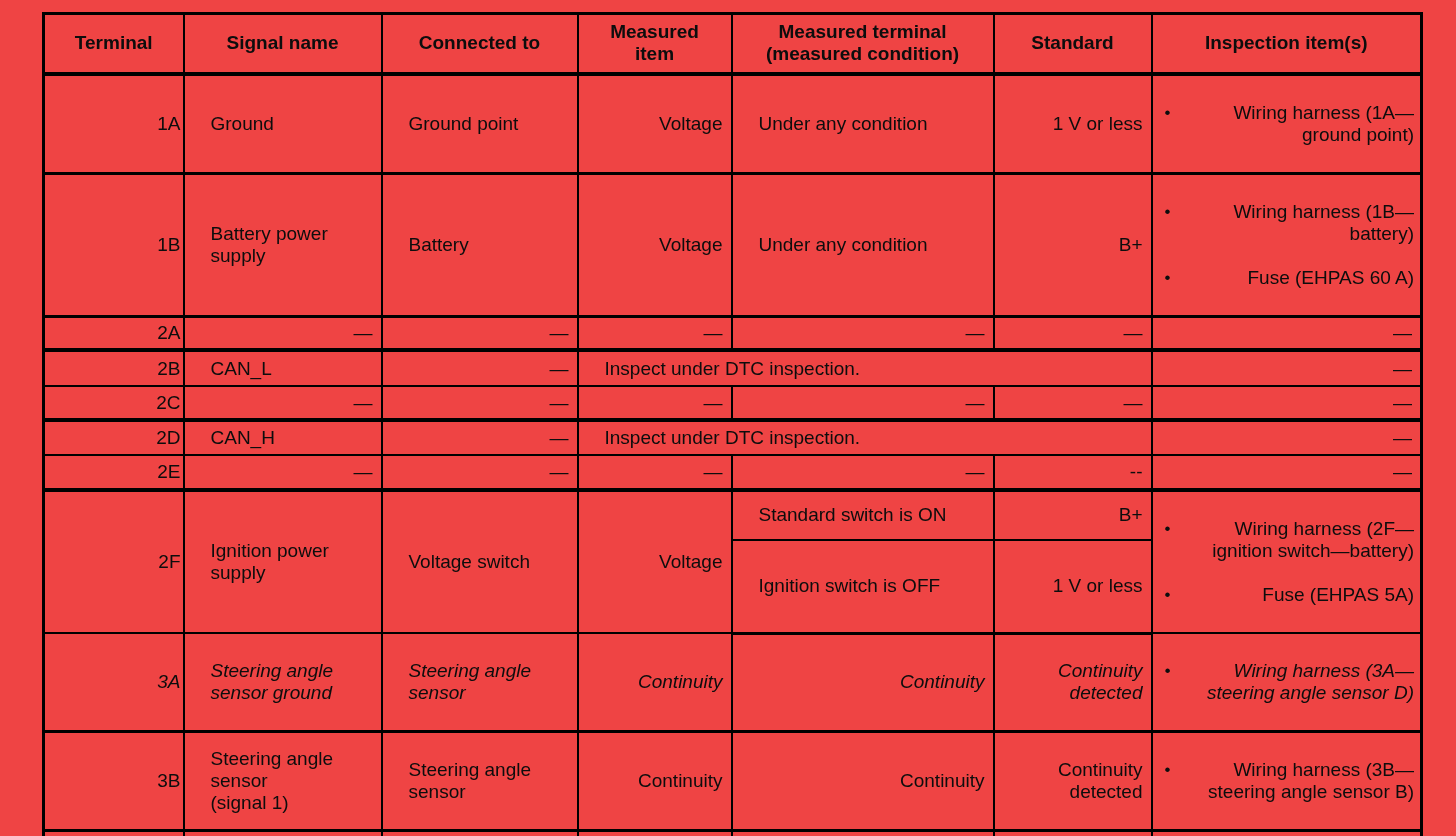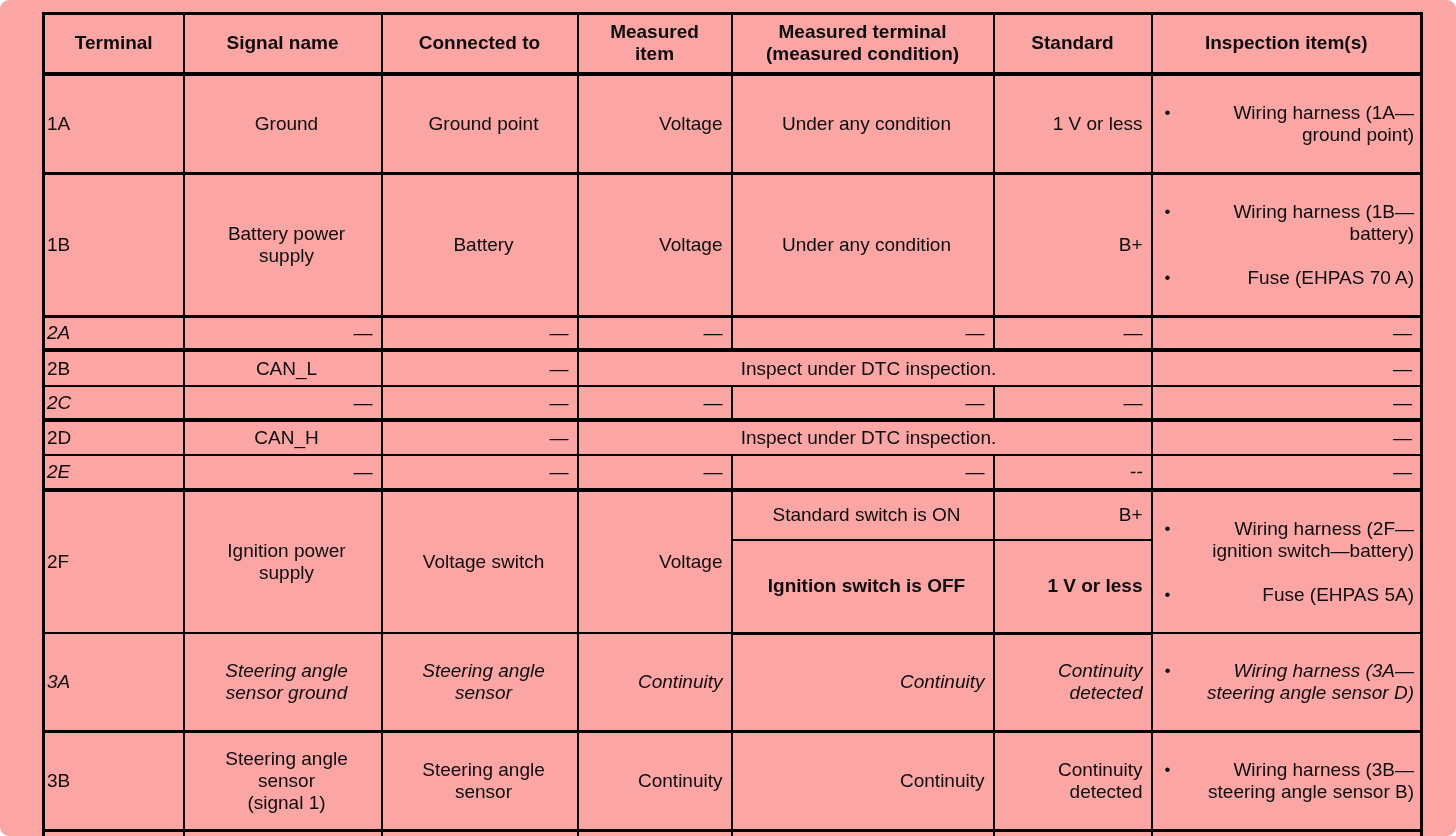--- a/index.html
+++ b/index.html
@@ -2,51 +2,51 @@
 <html><head>
 <meta charset="utf-8">
 <style>
   html,body{margin:0;padding:0;}
   body{
     width:1456px;height:836px;background:#ffffff;position:relative;overflow:hidden;
     font-family:"Liberation Sans","DejaVu Sans",sans-serif;
     color:#0d0d0d;
     -webkit-font-smoothing:antialiased;
   }
-  .page{position:absolute;inset:0;background:#fca5a5;border-radius:9px;}
+  .page{position:absolute;inset:0;background:#ef4444;}
   table.tbl{
     position:absolute;left:42px;top:12px;width:1378px;
     border-collapse:collapse;table-layout:fixed;
     font-size:19px;line-height:22px;
   }
   .tbl th,.tbl td{
     border:2px solid #000;
     vertical-align:middle;
     padding:3px 8px;
     white-space:pre-line;
     overflow:hidden;
   }
   .tbl{border:3px solid #000;}
   .tbl thead th{
     font-weight:bold;text-align:center;border-bottom-width:4px;padding:2px 4px;
   }
   td.c{text-align:right;}
-  td.l{text-align:center;padding-left:16px;}
-  td.term{text-align:left;padding:2px 2px;}
+  td.l{text-align:left;padding-left:26px;}
+  td.term{text-align:right;padding:2px 2px;}
   tr.hh{height:60px;}
   tr.h64{height:64px;}
   tr.h86{height:86px;}
   tr.h34{height:34px;}
   tr.h36{height:36px;}
   tr.h35{height:35px;margin-top:45px;}
   tr.h40{height:40px;}
-  tr.h75{height:75px;font-weight:bold;}
+  tr.h75{height:75px;}
   tr.h87{height:87px;font-style:italic;}
   tr.h90{height:90px;}
-  tr.sep4 td{border-bottom-width:4px;font-style:italic;}
+  tr.sep4 td{border-bottom-width:4px;}
   tr.sep3 td{border-bottom-width:3px;}
   td.insp{padding:4px 6px 4px 12px;}
   .binsp{display:flex;align-items:flex-start;}
   .blt{width:22px;flex:0 0 22px;text-align:left;font-size:17px;line-height:22px;}
   .btxt{flex:1;white-space:normal;text-align:right;}
 </style>
 </head>
 <body>
 
 <div class="page">
@@ -98,21 +98,21 @@
       <td class="c">Voltage</td>
       <td class="l">Under any condition</td>
       <td class="c">B+</td>
       <td class="insp">
         <div class="binsp">
           <span class="blt">•</span>
           <span class="btxt">Wiring harness (1B—battery)</span>
         </div>
         <div class="binsp">
           <span class="blt">•</span>
-          <span class="btxt">Fuse (EHPAS 70 A)</span>
+          <span class="btxt">Fuse (EHPAS 60 A)</span>
         </div>
       </td>
     </tr>
 
     <tr class="h34 sep4">
       <td class="term">2A</td>
       <td class="c">—</td>
       <td class="c">—</td>
       <td class="c">—</td>
       <td class="c">—</td>

